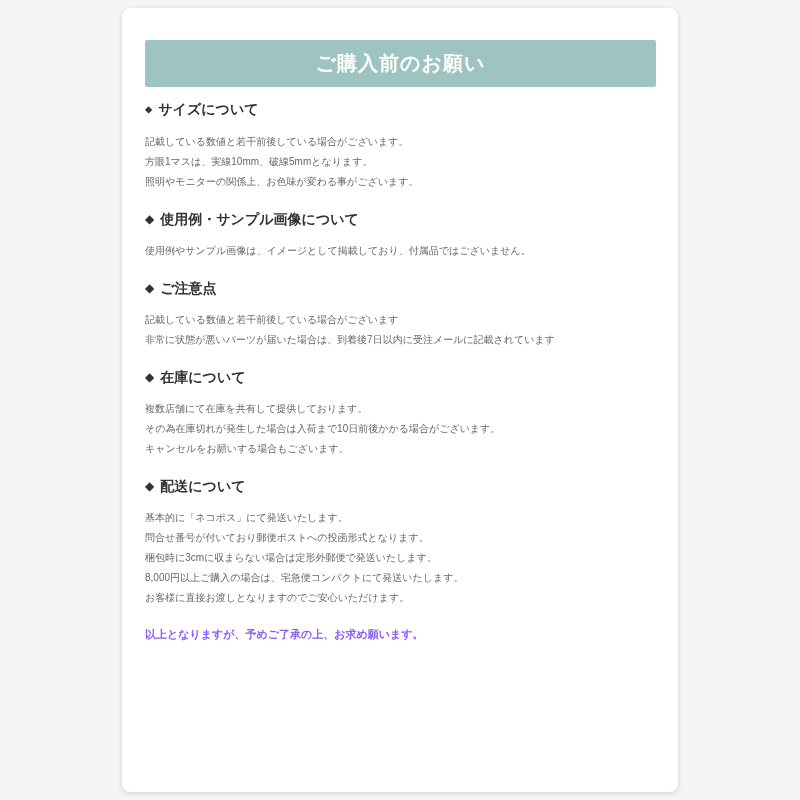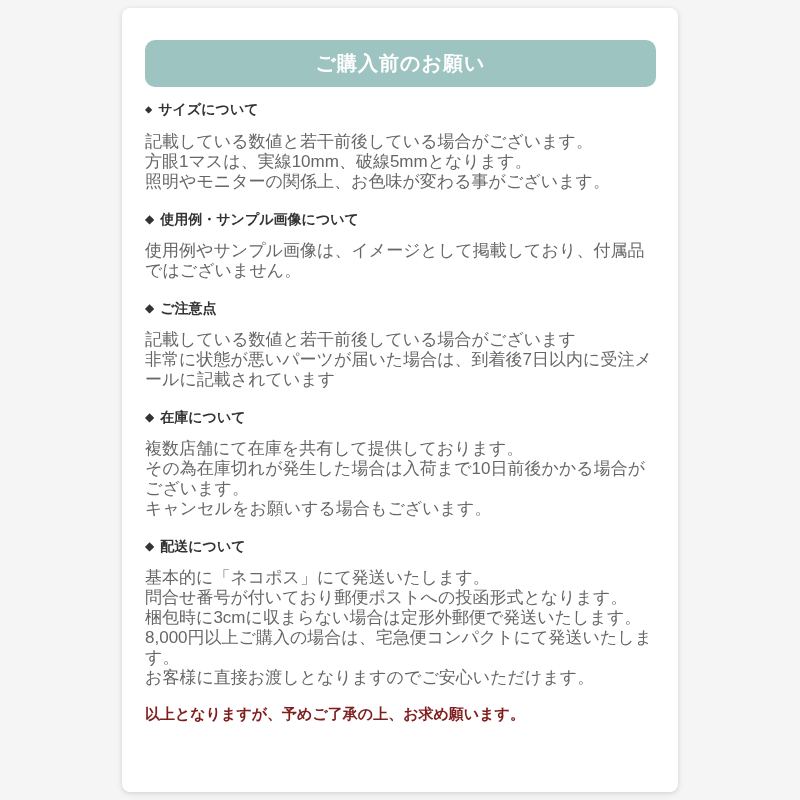--- a/index.html
+++ b/index.html
@@ -23,21 +23,21 @@
     background: #ffffff;
     border-radius: 8px;
     box-shadow: 0 1px 4px rgba(0,0,0,0.10), 0 2px 8px rgba(0,0,0,0.06);
     box-sizing: border-box;
     padding: 32px 22px 0 23px;
     overflow: hidden;
   }
   .banner {
     background: #9ec4c2;
     color: #ffffff;
-    border-radius: 10px;
+    border-radius: 2px;
     height: 47px;
     line-height: 47px;
     text-align: center;
     font-size: 20px;
     font-weight: bold;
     letter-spacing: 1px;
   }
   .section-title {
     margin: 20px 0 14px 0;
     font-size: 14px;
@@ -49,33 +49,33 @@
     margin-top: 16px;
     font-family: Liberation Mono, monospace;
   }
   .section-title .bullet {
     font-size: 12px;
     margin-right: 6px;
     vertical-align: 1px;
   }
   .section-body p {
     margin: 0;
-    font-size: 17px;
+    font-size: 10px;
     line-height: 20px;
     color: #666666;
   }
   .notice {
     margin-top: 16px;
   }
   .notice p {
     margin: 0;
-    font-size: 15px;
+    font-size: 11px;
     line-height: 20px;
     font-weight: bold;
-    color: #7f1d1d;
+    color: #8b5cf6;
   }
 </style>
 </head>
 <body>
 
 <div class="card">
 
   <div class="banner">
     <span>ご購入前のお願い</span>
   </div>

